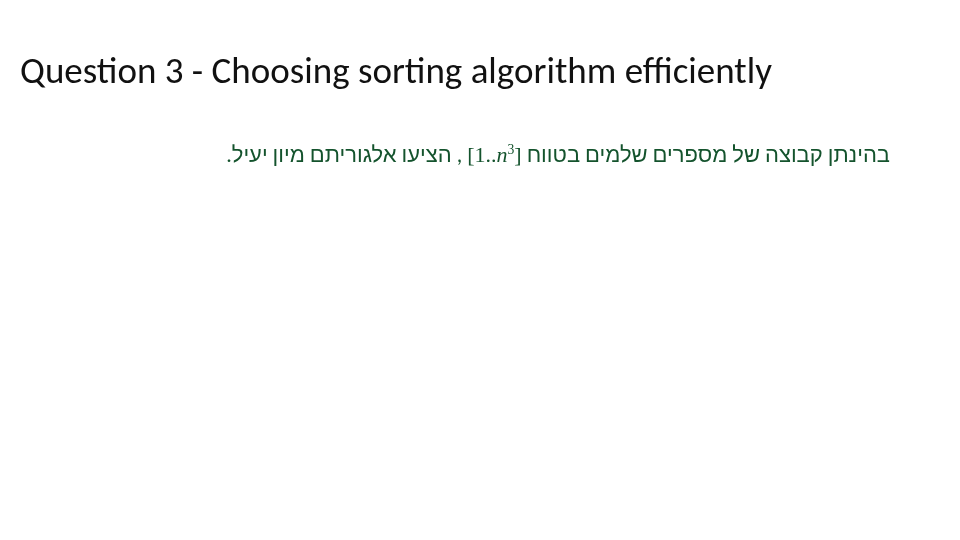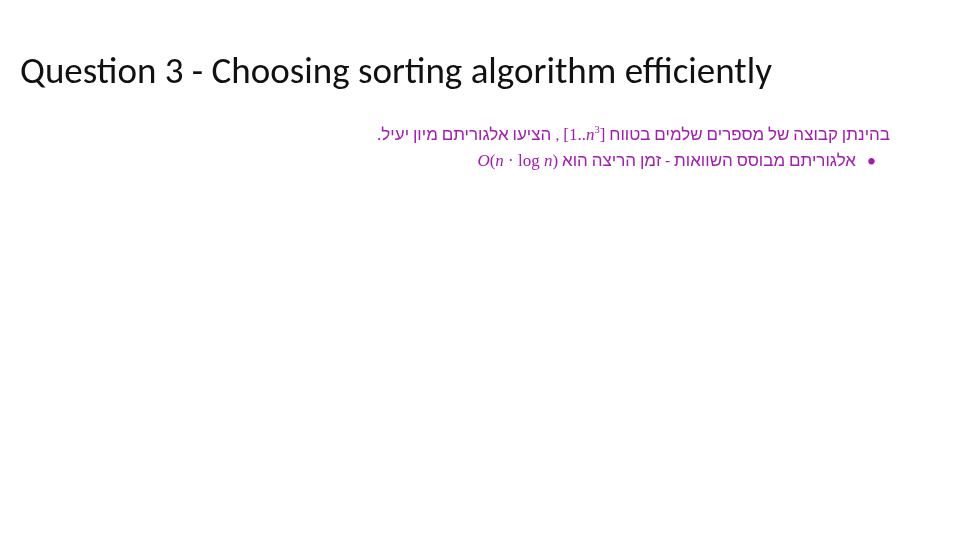--- a/index.html
+++ b/index.html
@@ -24,26 +24,26 @@
     top: 12px;
     left: 20px;
     right: 20px;
     font-size: 37px;
     font-weight: 400;
     letter-spacing: 0px;
     color: #111;
   }
   .body {
     position: absolute;
-    top: 86px;
+    top: 102px;
     left: 90px;
     right: 22px;
-    font-size: 17px;
+    font-size: 22px;
     line-height: 1.55;
-    color: #a21caf;
+    color: #14532d;
   }
   .line {
     display: block;
     direction: rtl;
     text-align: right;
     unicode-bidi: isolate;
   }
   .line.sub {
     padding-right: 34px;
     position: relative;
@@ -78,19 +78,16 @@
 
   <div class="title">Question 3 - Choosing sorting algorithm efficiently</div>
 
   <div class="body">
 
     <span class="line">
       <span>בהינתן קבוצה של מספרים שלמים בטווח </span><span class="ltr math"><span class="upr">[1..</span><span>n</span><sup class="upr">3</sup><span class="upr">]</span></span> <span>, הציעו אלגוריתם מיון יעיל.</span>
     </span>
 
 
-    <span class="line sub">
-      <span>אלגוריתם מבוסס השוואות - זמן הריצה הוא </span><span class="ltr math"><span>O</span><span class="upr">(</span><span>n</span><span class="upr"> · </span><span class="upr">log </span><span>n</span><span class="upr">)</span></span>
-    </span>
 
   </div>
 
 </div>
 
 </body></html>

